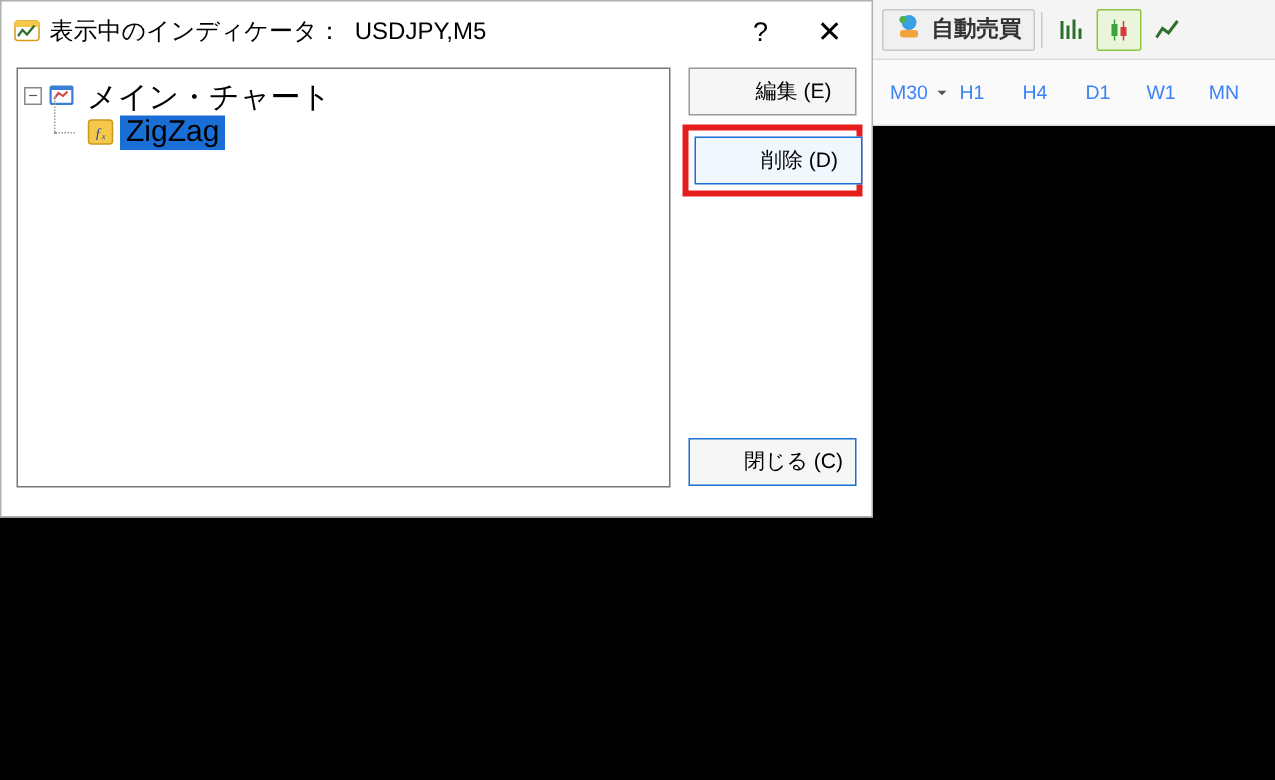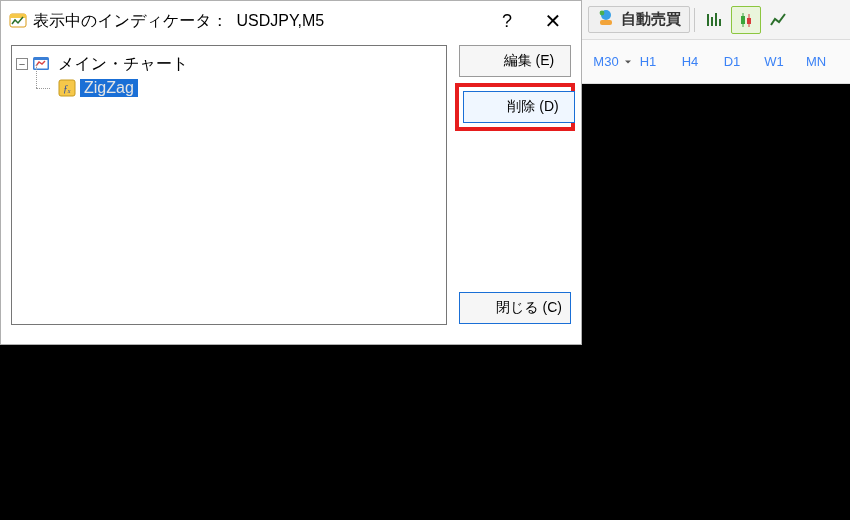--- a/index.html
+++ b/index.html
@@ -68,22 +68,22 @@
   .expander {
     width: 12px; height: 12px; border: 1px solid #888; display:flex; align-items:center; justify-content:center;
     font-size: 11px; line-height: 1; color:#555; background:#fff;
   }
   .node-icon { width: 18px; height: 18px; display:flex; align-items:center; justify-content:center; }
   .tree-lines {
     width: 24px; height:100%; position:relative;
   }
   .tree-lines::before { content:""; position:absolute; left:6px; top:-12px; height:24px; border-left:1px dotted #999; }
   .tree-lines::after  { content:""; position:absolute; left:6px; top:12px; width:14px; border-top:1px dotted #999; }
-  .node-label { font-size: 16px; color:#000; padding: 0 4px; }
-  .node-label.selected { background:#1a6fd6; color:#e5e5e5; }
+  .node-label { font-size: 20px; color:#000; padding: 0 4px; }
+  .node-label.selected { background:#1a6fd6; color:#000000; }
 
   .btn-col { position:absolute; left: 448px; top: 0; width: 112px; }
   .btn {
     width: 112px; height: 32px; border: 1px solid #9a9a9a; background: #f6f6f6;
     display:flex; align-items:center; justify-content:center;
     font-size: 14px; color:#000; margin-bottom: 10px; user-select:none;padding-left:28px;
   }
   .btn.selected { border: 1.5px solid #1a6fd6; background:#f0f7ff; }
   .highlight-box {
     border: 4px solid #e61d1d; padding: 4px; margin-top: -4px; margin-left: -4px; width: 120px;

